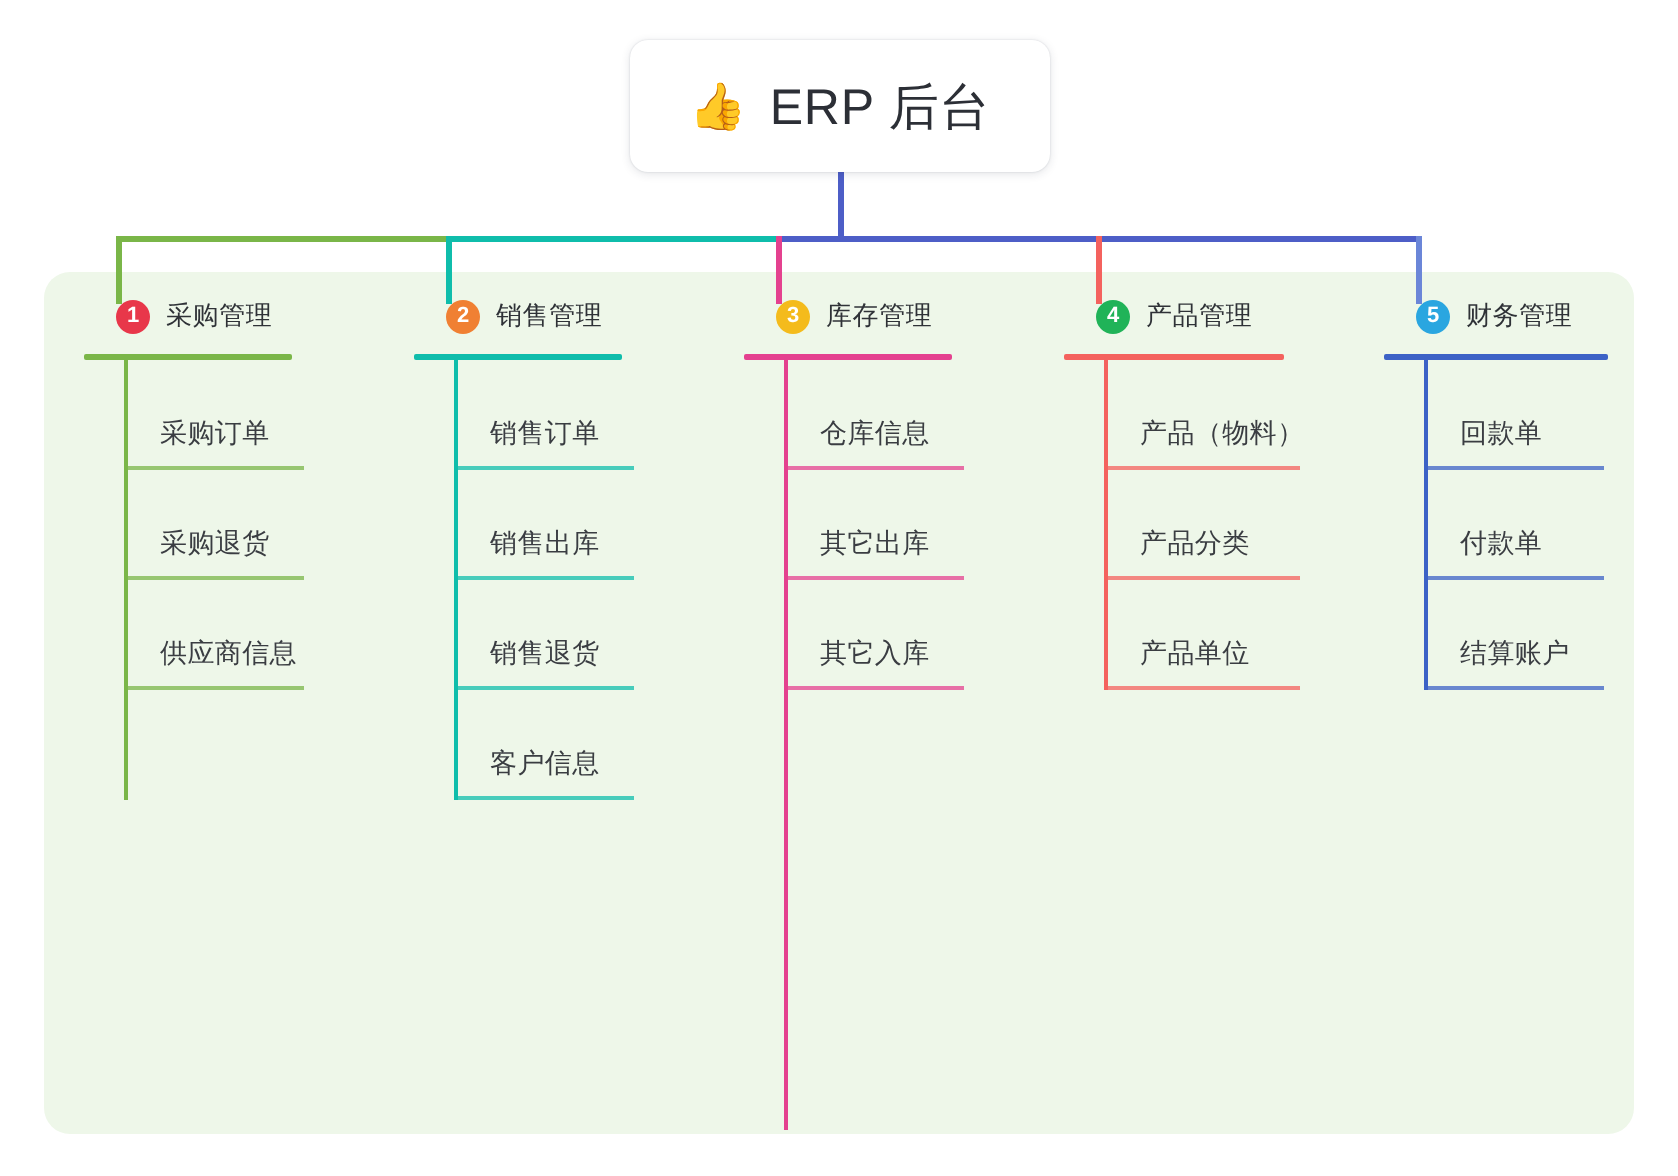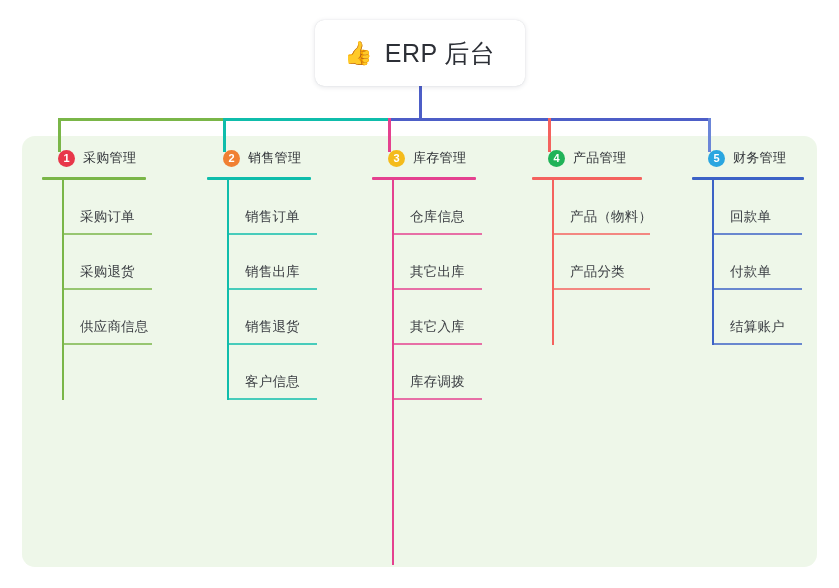--- a/index.html
+++ b/index.html
@@ -233,42 +233,42 @@
             <div class="leaf-rule" style="width: 88px; background: rgb(228, 65, 143); opacity: 0.75;"></div>
           </div>
           <div class="leaf">
             <div class="leaf-label">其它出库</div>
             <div class="leaf-rule" style="width: 88px; background: rgb(228, 65, 143); opacity: 0.75;"></div>
           </div>
           <div class="leaf">
             <div class="leaf-label">其它入库</div>
             <div class="leaf-rule" style="width: 88px; background: rgb(228, 65, 143); opacity: 0.75;"></div>
           </div>
-          <div class="leaf">
-            <div class="leaf-label">库存调拨</div>
-            <div class="leaf-rule" style="width: 88px; background: rgb(228, 65, 143); opacity: 0.75;"></div>
-          </div>
         </div>
       </div>
       <div class="column" style="left: 532px;">
         <div class="col-head">
           <span class="badge" style="background: rgb(32, 179, 88);">4</span>
           <span class="col-title">产品管理</span>
         </div>
         <div class="head-rule" style="width: 110px; background: rgb(244, 98, 94);"></div>
         <div class="leaves">
           <div class="spine" style="height: 165px; background: rgb(244, 98, 94);"></div>
           <div class="leaf">
             <div class="leaf-label">产品（物料）</div>
             <div class="leaf-rule" style="width: 96px; background: rgb(244, 98, 94); opacity: 0.75;"></div>
           </div>
           <div class="leaf">
             <div class="leaf-label">产品分类</div>
             <div class="leaf-rule" style="width: 96px; background: rgb(244, 98, 94); opacity: 0.75;"></div>
           </div>
+          <div class="leaf">
+            <div class="leaf-label">产品单位</div>
+            <div class="leaf-rule" style="width: 96px; background: rgb(244, 98, 94); opacity: 0.75;"></div>
+          </div>
         </div>
       </div>
       <div class="column" style="left: 692px;">
         <div class="col-head">
           <span class="badge" style="background: rgb(42, 166, 224);">5</span>
           <span class="col-title">财务管理</span>
         </div>
         <div class="head-rule" style="width: 112px; background: rgb(60, 98, 198);"></div>
         <div class="leaves">
           <div class="spine" style="height: 165px; background: rgb(60, 98, 198);"></div>

